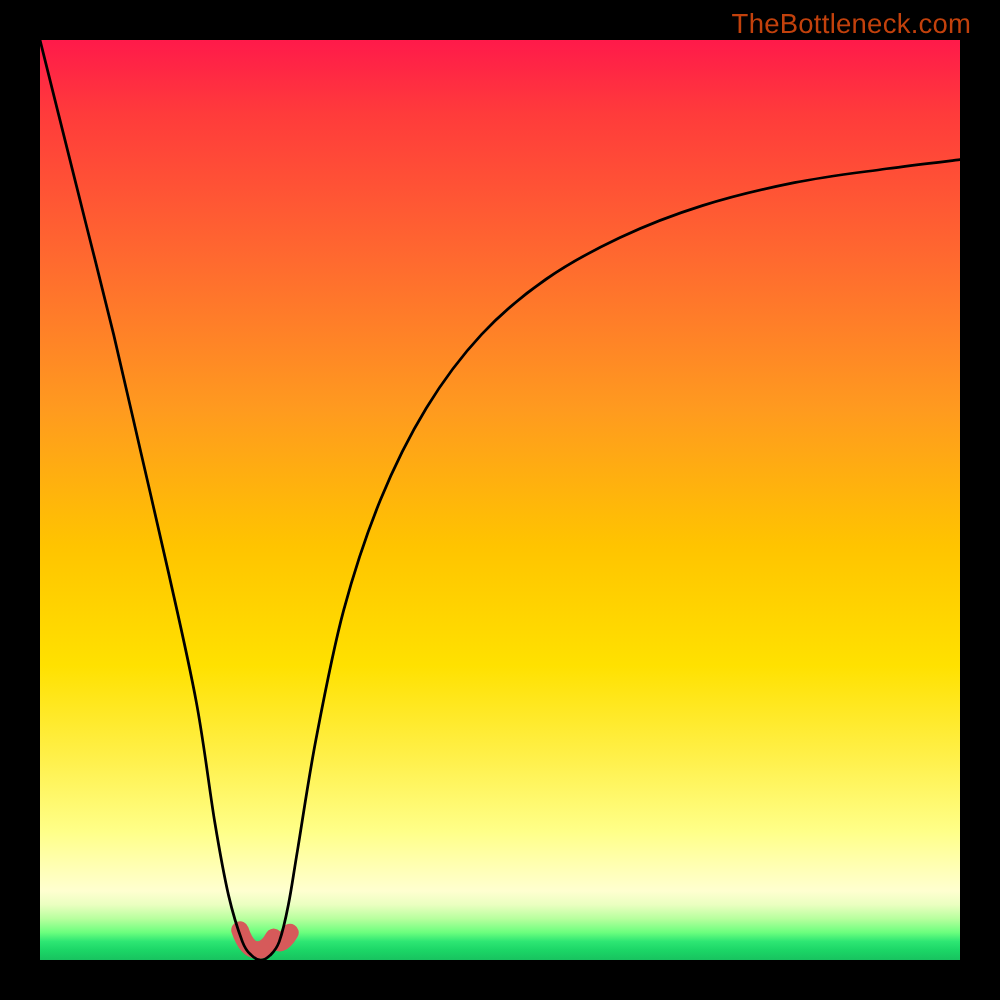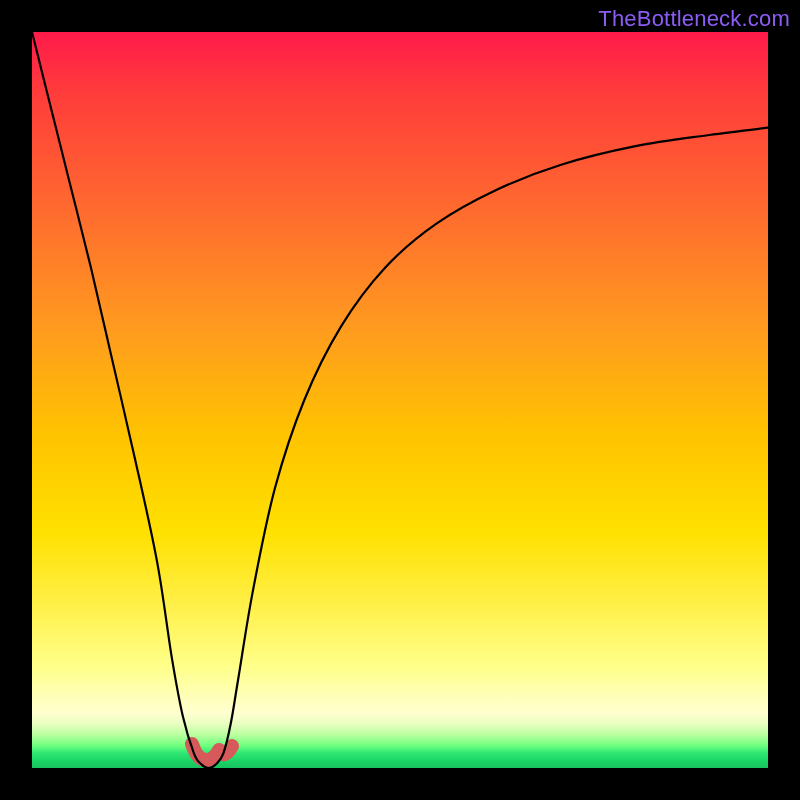--- a/index.html
+++ b/index.html
@@ -49,22 +49,22 @@
       #b8ff9e 95.5%,
       #6cff7e 97%,
       #2de673 98%,
       #1bd566 99%,
       #18c25f 100%
     );
   }
   .watermark {
     position: absolute;
     top: 6px;
-    right: 10px;
-    color: #8b5cf6;
+    right: 23px;
+    color: #c2410c;
     font-size: 22px;
     font-weight: 500;
     letter-spacing: 0.2px;
     z-index: 10;
   }
   svg.curves {
     position: absolute;
     left: 0;
     top: 0;
     width: 100%;

